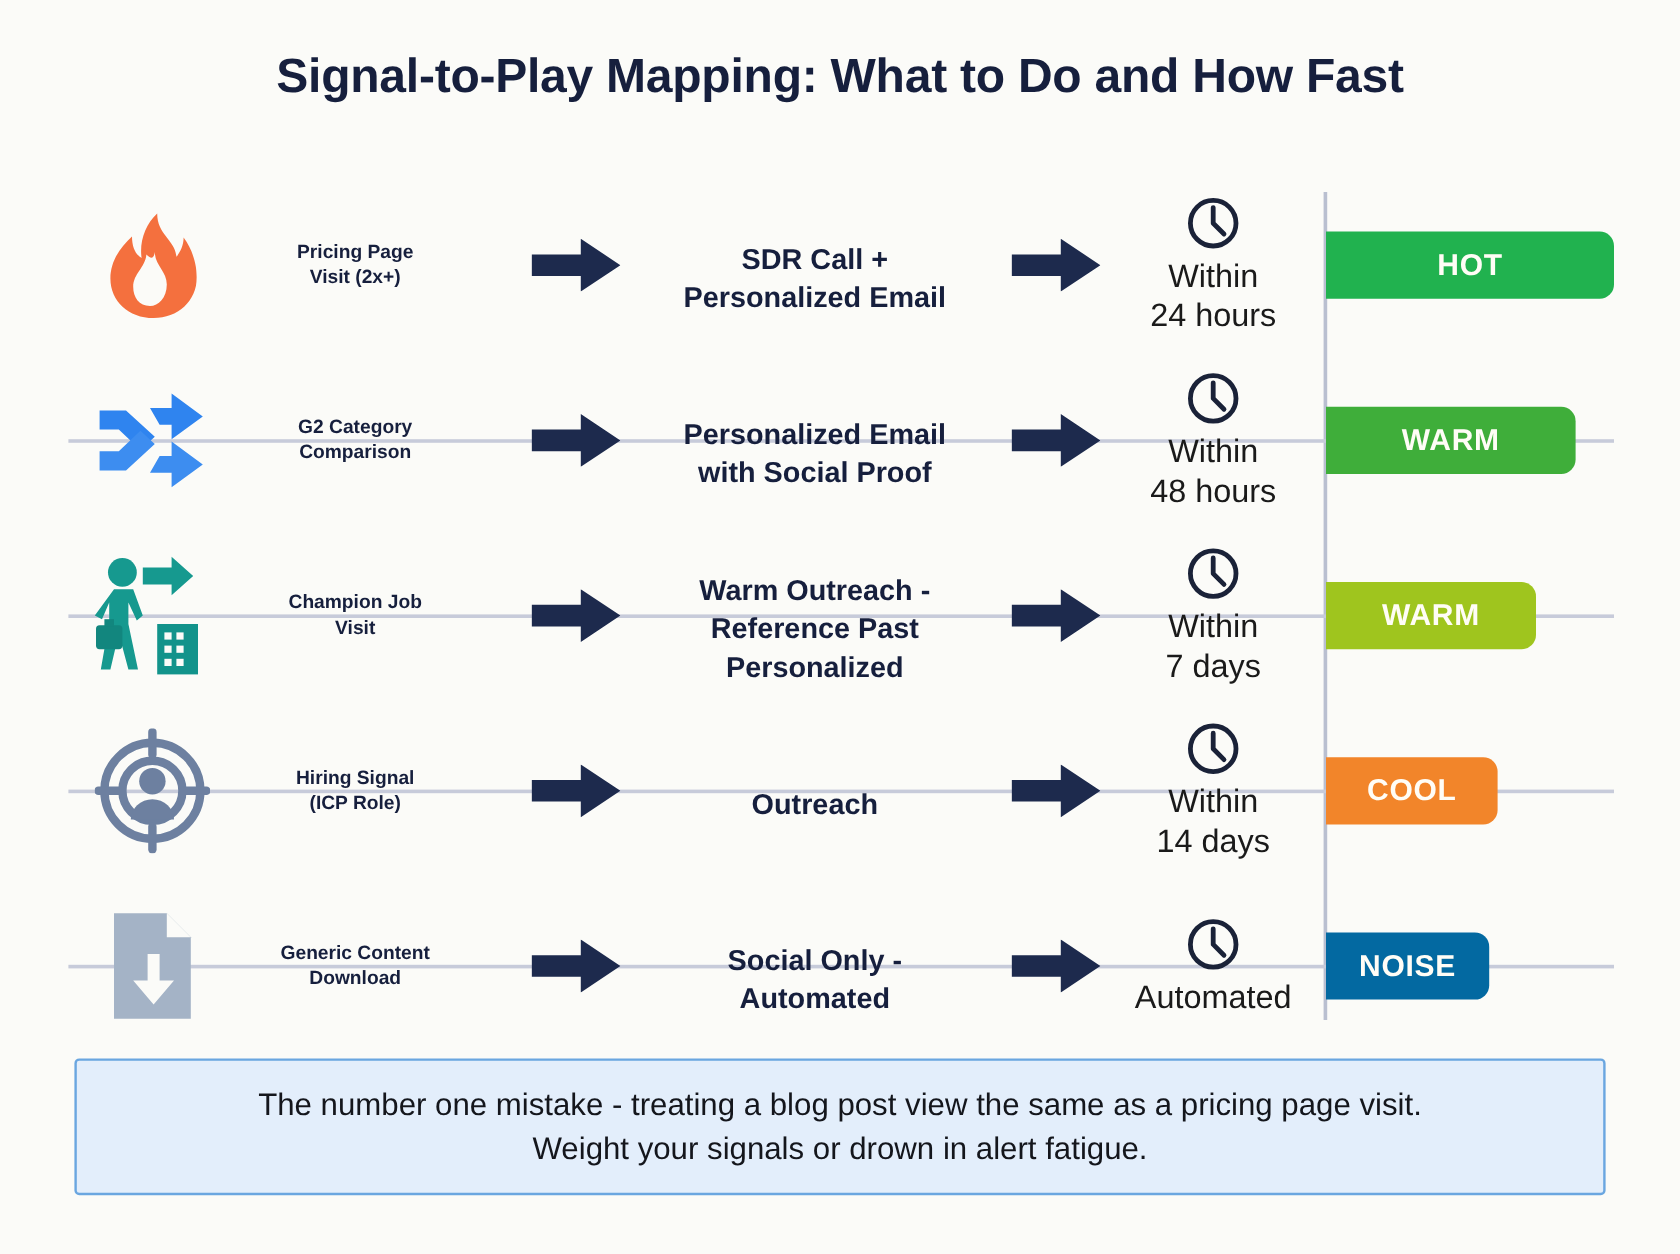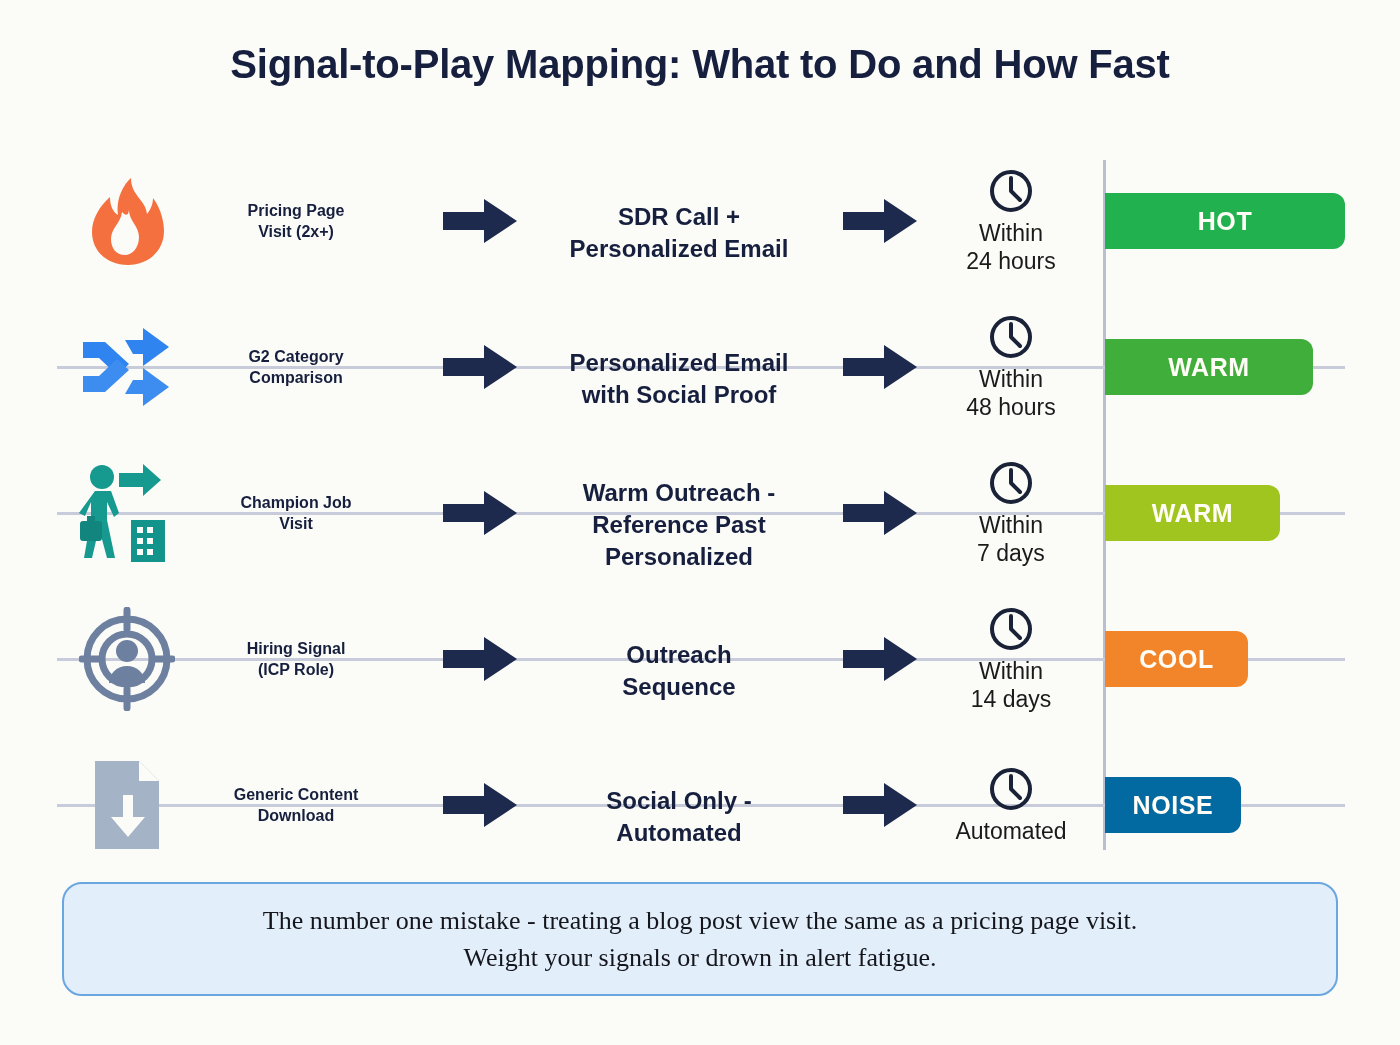--- a/index.html
+++ b/index.html
@@ -116,21 +116,21 @@
     left: 930px;
     width: 162px;
     text-align: center;
     color: #1a2238;
   }
   .c-time .clock {
     display: block;
     margin: 0 auto 4px auto;
   }
   .c-time .ttext {
-    font-size: 23px;
+    font-size: 27px;
     line-height: 1.22;
     color: #1a1a1a;
     font-weight: 400;
   }
   .c-badge {
     position: absolute;
     left: 1105px;
     height: 56px;
     display: flex;
   }
@@ -155,27 +155,26 @@
   
   .callout {
     position: absolute;
     left: 62px;
     top: 882px;
     width: 1276px;
     height: 114px;
     box-sizing: border-box;
     background: #e3eefb;
     border: 2px solid #6aa6e0;
-    border-radius: 20px;
+    border-radius: 4px;
     display: flex;
     align-items: center;
     justify-content: center;
     text-align: center;
     padding: 0 39px;
-    font-family: Liberation Serif, serif;
   }
   .callout-text {
     font-size: 26px;
     line-height: 1.44;
     color: #14161c;
   }
 </style>
 </head>
 <body>
 
@@ -340,21 +339,20 @@
           <div>Hiring Signal</div>
           <div>(ICP Role)</div>
         </div>
         <div class="c-arrow1">
           <svg class="arrow" viewBox="0 0 74 44">
     <path d="M0 13 h41 v-13 l33 22 l-33 22 v-13 h-41 z" fill="#1d2a4d"></path>
   </svg>
         </div>
         <div class="c-play">
           <div>Outreach</div>
-          <div>Sequence</div>
         </div>
         <div class="c-arrow2">
           <svg class="arrow" viewBox="0 0 74 44">
     <path d="M0 13 h41 v-13 l33 22 l-33 22 v-13 h-41 z" fill="#1d2a4d"></path>
   </svg>
         </div>
         <div class="c-time">
           <svg class="clock" width="48" height="48" viewBox="0 0 48 48">
     <circle cx="24" cy="24" r="19" fill="none" stroke="#1a2238" stroke-width="4"></circle>
     <path d="M24 11 v13 l9 9" fill="none" stroke="#1a2238" stroke-width="4" stroke-linecap="round" stroke-linejoin="round"></path>

